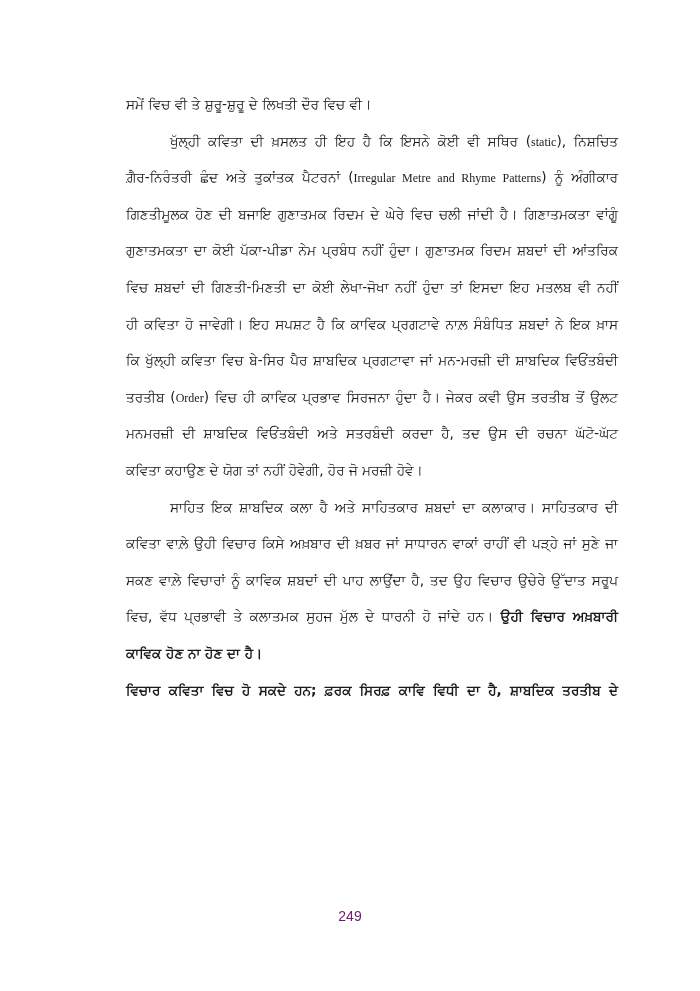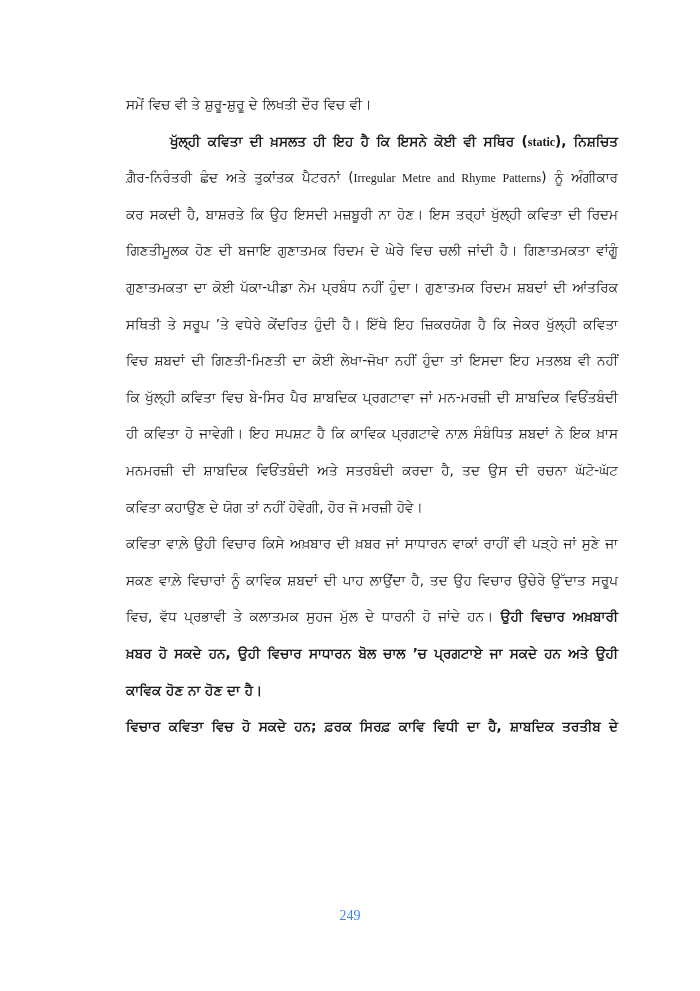--- a/index.html
+++ b/index.html
@@ -3,63 +3,64 @@
 <meta charset="utf-8">
 <style>
   html, body { margin: 0; padding: 0; background: #ffffff; }
   body { width: 700px; height: 991px; position: relative; overflow: hidden;
          font-family: "DejaVu Sans", "Liberation Sans", sans-serif; color: #1a1a1a; }
   .page { position: absolute; left: 0; top: 0; width: 584px; height: 991px; background: #fff; }
   .text-block { position: absolute; left: 126px; top: 86px; width: 492px; }
   .line { height: 36.6px; line-height: 36.6px; font-size: 13.6px; white-space: nowrap;
           text-align: justify; text-align-last: justify; overflow: visible; }
   .line.last { text-align-last: left; }
-  .line.indent { padding-left: 44px; font-weight: bold; }
+  .line.indent { padding-left: 44px; }
   .latin { font-family: "Liberation Serif", "DejaVu Serif", serif; font-size: 12px; }
   .bold { font-weight: bold; }
   .page-number { position: absolute; left: 0; width: 700px; top: 908px; text-align: center;
-                 font-family: Liberation Serif, serif; font-size: 14px; color: #3b82f6; }
+                 font-family: Liberation Sans, sans-serif; font-size: 14px; color: #701a75; }
 </style>
 </head>
 <body>
 
 <div class="page">
   <div class="text-block">
 
     <div class="line last">ਸਮੇਂ ਵਿਚ ਵੀ ਤੇ ਸ਼ੁਰੂ-ਸ਼ੁਰੂ ਦੇ ਲਿਖਤੀ ਦੌਰ ਵਿਚ ਵੀ।</div>
 
     <div class="line indent">
       <span>ਖੁੱਲ੍ਹੀ ਕਵਿਤਾ ਦੀ ਖ਼ਸਲਤ ਹੀ ਇਹ ਹੈ ਕਿ ਇਸਨੇ ਕੋਈ ਵੀ ਸਥਿਰ (</span><span class="latin">static</span><span>), ਨਿਸ਼ਚਿਤ</span>
     </div>
 
 
     <div class="line">
       <span>ਗ਼ੈਰ-ਨਿਰੰਤਰੀ ਛੰਦ ਅਤੇ ਤੁਕਾਂਤਕ ਪੈਟਰਨਾਂ (</span><span class="latin">Irregular Metre and Rhyme Patterns</span><span>) ਨੂੰ ਅੰਗੀਕਾਰ</span>
     </div>
 
-    <div class="line">ਕਰ ਸਕਦੀ ਹੈ, ਬਾਸ਼ਰਤੇ ਕਿ ਉਹ ਇਸਦੀ ਮਜ਼ਬੂਰੀ ਨਾ ਹੋਣ। ਇਸ ਤਰ੍ਹਾਂ ਖੁੱਲ੍ਹੀ ਕਵਿਤਾ ਦੀ ਰਿਦਮ</div>
     <div class="line">ਗਿਣਤੀਮੂਲਕ ਹੋਣ ਦੀ ਬਜਾਇ ਗੁਣਾਤਮਕ ਰਿਦਮ ਦੇ ਘੇਰੇ ਵਿਚ ਚਲੀ ਜਾਂਦੀ ਹੈ। ਗਿਣਾਤਮਕਤਾ ਵਾਂਗੂੰ</div>
     <div class="line">ਗੁਣਾਤਮਕਤਾ ਦਾ ਕੋਈ ਪੱਕਾ-ਪੀਡਾ ਨੇਮ ਪ੍ਰਬੰਧ ਨਹੀਂ ਹੁੰਦਾ। ਗੁਣਾਤਮਕ ਰਿਦਮ ਸ਼ਬਦਾਂ ਦੀ ਆਂਤਰਿਕ</div>
-    <div class="line">ਸਥਿਤੀ ਤੇ ਸਰੂਪ ’ਤੇ ਵਧੇਰੇ ਕੇਂਦਰਿਤ ਹੁੰਦੀ ਹੈ। ਇੱਥੇ ਇਹ ਜ਼ਿਕਰਯੋਗ ਹੈ ਕਿ ਜੇਕਰ ਖੁੱਲ੍ਹੀ ਕਵਿਤਾ</div>
     <div class="line">ਵਿਚ ਸ਼ਬਦਾਂ ਦੀ ਗਿਣਤੀ-ਮਿਣਤੀ ਦਾ ਕੋਈ ਲੇਖਾ-ਜੋਖਾ ਨਹੀਂ ਹੁੰਦਾ ਤਾਂ ਇਸਦਾ ਇਹ ਮਤਲਬ ਵੀ ਨਹੀਂ</div>
+    <div class="line">ਹੀ ਕਵਿਤਾ ਹੋ ਜਾਵੇਗੀ। ਇਹ ਸਪਸ਼ਟ ਹੈ ਕਿ ਕਾਵਿਕ ਪ੍ਰਗਟਾਵੇ ਨਾਲ਼ ਸੰਬੰਧਿਤ ਸ਼ਬਦਾਂ ਨੇ ਇਕ ਖ਼ਾਸ</div>
     <div class="line">ਕਿ ਖੁੱਲ੍ਹੀ ਕਵਿਤਾ ਵਿਚ ਬੇ-ਸਿਰ ਪੈਰ ਸ਼ਾਬਦਿਕ ਪ੍ਰਗਟਾਵਾ ਜਾਂ ਮਨ-ਮਰਜ਼ੀ ਦੀ ਸ਼ਾਬਦਿਕ ਵਿਓਂਤਬੰਦੀ</div>
-    <div class="line">ਹੀ ਕਵਿਤਾ ਹੋ ਜਾਵੇਗੀ। ਇਹ ਸਪਸ਼ਟ ਹੈ ਕਿ ਕਾਵਿਕ ਪ੍ਰਗਟਾਵੇ ਨਾਲ਼ ਸੰਬੰਧਿਤ ਸ਼ਬਦਾਂ ਨੇ ਇਕ ਖ਼ਾਸ</div>
 
+    <div class="line">
+      <span>ਤਰਤੀਬ (</span><span class="latin">Order</span><span>) ਵਿਚ ਹੀ ਕਾਵਿਕ ਪ੍ਰਭਾਵ ਸਿਰਜਨਾ ਹੁੰਦਾ ਹੈ। ਜੇਕਰ ਕਵੀ ਉਸ ਤਰਤੀਬ ਤੋਂ ਉਲਟ</span>
+    </div>
 
     <div class="line">ਮਨਮਰਜ਼ੀ ਦੀ ਸ਼ਾਬਦਿਕ ਵਿਓਂਤਬੰਦੀ ਅਤੇ ਸਤਰਬੰਦੀ ਕਰਦਾ ਹੈ, ਤਦ ਉਸ ਦੀ ਰਚਨਾ ਘੱਟੋ-ਘੱਟ</div>
     <div class="line last">ਕਵਿਤਾ ਕਹਾਉਣ ਦੇ ਯੋਗ ਤਾਂ ਨਹੀਂ ਹੋਵੇਗੀ, ਹੋਰ ਜੋ ਮਰਜ਼ੀ ਹੋਵੇ।</div>
 
+    <div class="line indent">ਸਾਹਿਤ ਇਕ ਸ਼ਾਬਦਿਕ ਕਲਾ ਹੈ ਅਤੇ ਸਾਹਿਤਕਾਰ ਸ਼ਬਦਾਂ ਦਾ ਕਲਾਕਾਰ। ਸਾਹਿਤਕਾਰ ਦੀ</div>
     <div class="line">ਕਵਿਤਾ ਵਾਲ਼ੇ ਉਹੀ ਵਿਚਾਰ ਕਿਸੇ ਅਖ਼ਬਾਰ ਦੀ ਖ਼ਬਰ ਜਾਂ ਸਾਧਾਰਨ ਵਾਕਾਂ ਰਾਹੀਂ ਵੀ ਪੜ੍ਹੇ ਜਾਂ ਸੁਣੇ ਜਾ</div>
     <div class="line">ਸਕਣ ਵਾਲ਼ੇ ਵਿਚਾਰਾਂ ਨੂੰ ਕਾਵਿਕ ਸ਼ਬਦਾਂ ਦੀ ਪਾਹ ਲਾਉਂਦਾ ਹੈ, ਤਦ ਉਹ ਵਿਚਾਰ ਉਚੇਰੇ ਉੱਦਾਤ ਸਰੂਪ</div>
 
     <div class="line">
       <span>ਵਿਚ, ਵੱਧ ਪ੍ਰਭਾਵੀ ਤੇ ਕਲਾਤਮਕ ਸੁਹਜ ਮੁੱਲ ਦੇ ਧਾਰਨੀ ਹੋ ਜਾਂਦੇ ਹਨ।</span>
       <span class="bold">ਉਹੀ ਵਿਚਾਰ ਅਖ਼ਬਾਰੀ</span>
     </div>
 
-    <div class="line bold">ਖ਼ਬਰ ਹੋ ਸਕਦੇ ਹਨ, ਉਹੀ ਵਿਚਾਰ ਸਾਧਾਰਨ ਬੋਲ ਚਾਲ ’ਚ ਪ੍ਰਗਟਾਏ ਜਾ ਸਕਦੇ ਹਨ ਅਤੇ ਉਹੀ</div>
     <div class="line bold last">ਕਾਵਿਕ ਹੋਣ ਨਾ ਹੋਣ ਦਾ ਹੈ।</div>
     <div class="line bold">ਵਿਚਾਰ ਕਵਿਤਾ ਵਿਚ ਹੋ ਸਕਦੇ ਹਨ; ਫ਼ਰਕ ਸਿਰਫ਼ ਕਾਵਿ ਵਿਧੀ ਦਾ ਹੈ, ਸ਼ਾਬਦਿਕ ਤਰਤੀਬ ਦੇ</div>
 
   </div>
 
   <div class="page-number">249</div>
 </div>
 
 </body></html>

